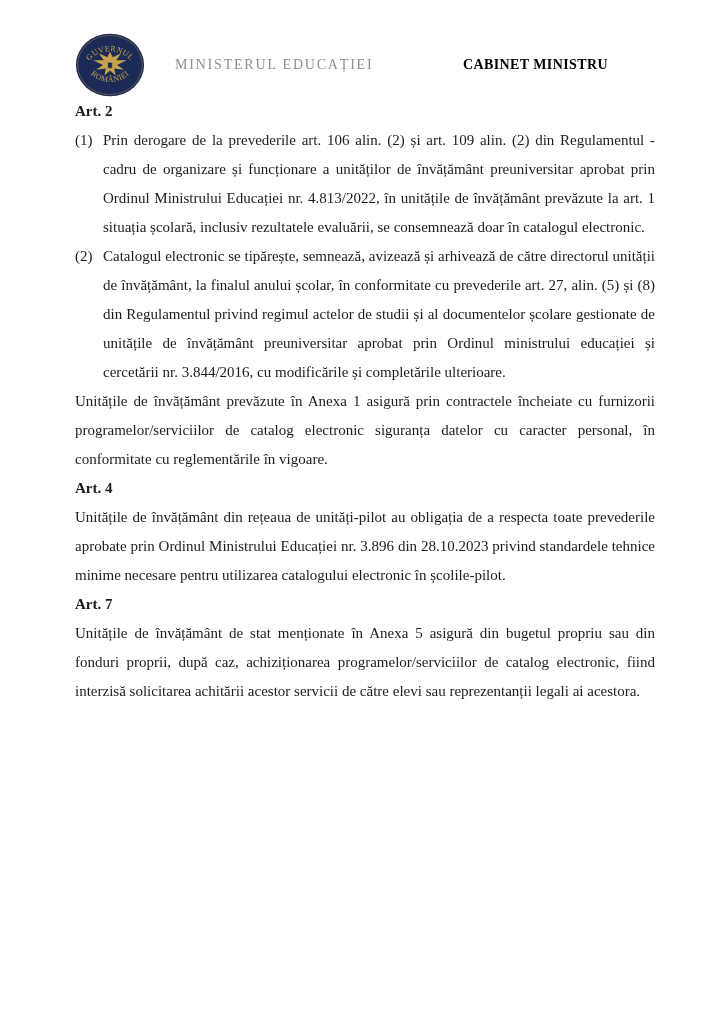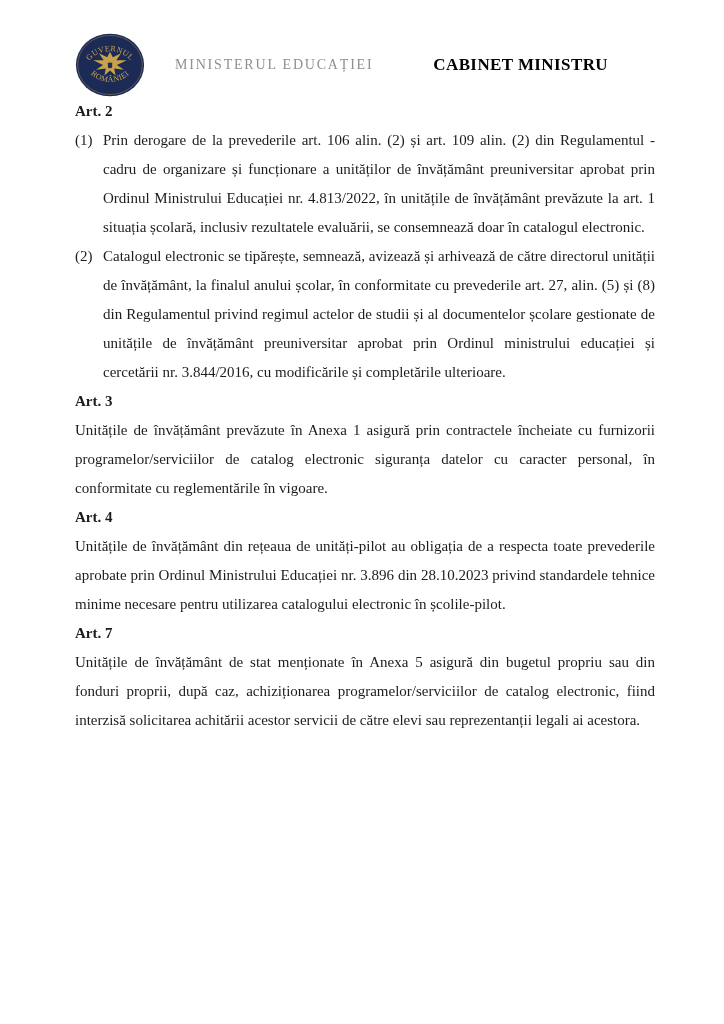--- a/index.html
+++ b/index.html
@@ -30,21 +30,21 @@
     margin-left: 30px;
     color: #8f8f8f;
     font-size: 14px;
     letter-spacing: 1.8px;
     white-space: nowrap;
   }
   .cabinet {
     margin-left: auto;
     margin-right: 47px;
     font-weight: bold;
-    font-size: 17px;
+    font-size: 14px;
     letter-spacing: 0.4px;
     color: #000000;
     white-space: nowrap;
   }
   .body {
     font-size: 15px;
   }
   .art-title {
     font-weight: bold;
     line-height: 29px;
@@ -105,21 +105,20 @@
     <div class="para numbered">
       <span class="marker">(1)</span>
       <span class="ptext">Prin derogare de la prevederile art. 106 alin. (2) și art. 109 alin. (2) din Regulamentul - cadru de organizare și funcționare a unităților de învățământ preuniversitar aprobat prin Ordinul Ministrului Educației nr. 4.813/2022, în unitățile de învățământ prevăzute la art. 1 situația școlară, inclusiv rezultatele evaluării, se consemnează doar în catalogul electronic.</span>
     </div>
 
     <div class="para numbered">
       <span class="marker">(2)</span>
       <span class="ptext">Catalogul electronic se tipărește, semnează, avizează și arhivează de către directorul unității de învățământ, la finalul anului școlar, în conformitate cu prevederile art. 27, alin. (5) și (8) din Regulamentul privind regimul actelor de studii și al documentelor școlare gestionate de unitățile de învățământ preuniversitar aprobat prin Ordinul ministrului educației și cercetării nr. 3.844/2016, cu modificările și completările ulterioare.</span>
     </div>
 
-    <p class="art-title">Art. 3</p>
     <p class="para">Unitățile de învățământ prevăzute în Anexa 1 asigură prin contractele încheiate cu furnizorii programelor/serviciilor de catalog electronic siguranța datelor cu caracter personal, în conformitate cu reglementările în vigoare.</p>
 
     <p class="art-title">Art. 4</p>
     <p class="para">Unitățile de învățământ din rețeaua de unități-pilot au obligația de a respecta toate prevederile aprobate prin Ordinul Ministrului Educației nr. 3.896 din 28.10.2023 privind standardele tehnice minime necesare pentru utilizarea catalogului electronic în școlile-pilot.</p>
 
     <p class="art-title">Art. 7</p>
     <p class="para">Unitățile de învățământ de stat menționate în Anexa 5 asigură din bugetul propriu sau din fonduri proprii, după caz, achiziționarea programelor/serviciilor de catalog electronic, fiind interzisă solicitarea achitării acestor servicii de către elevi sau reprezentanții legali ai acestora.</p>
 
   </main>
 

